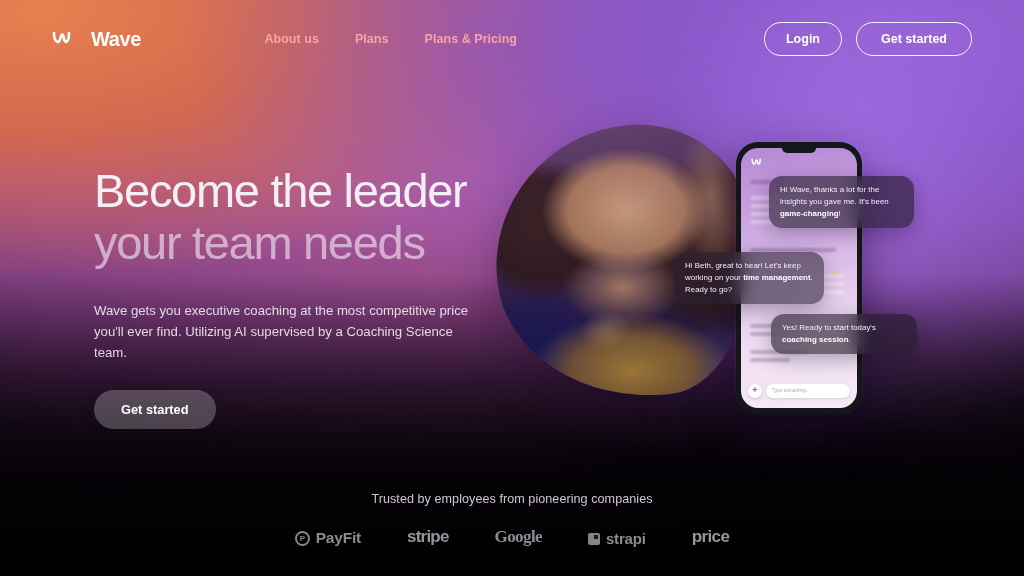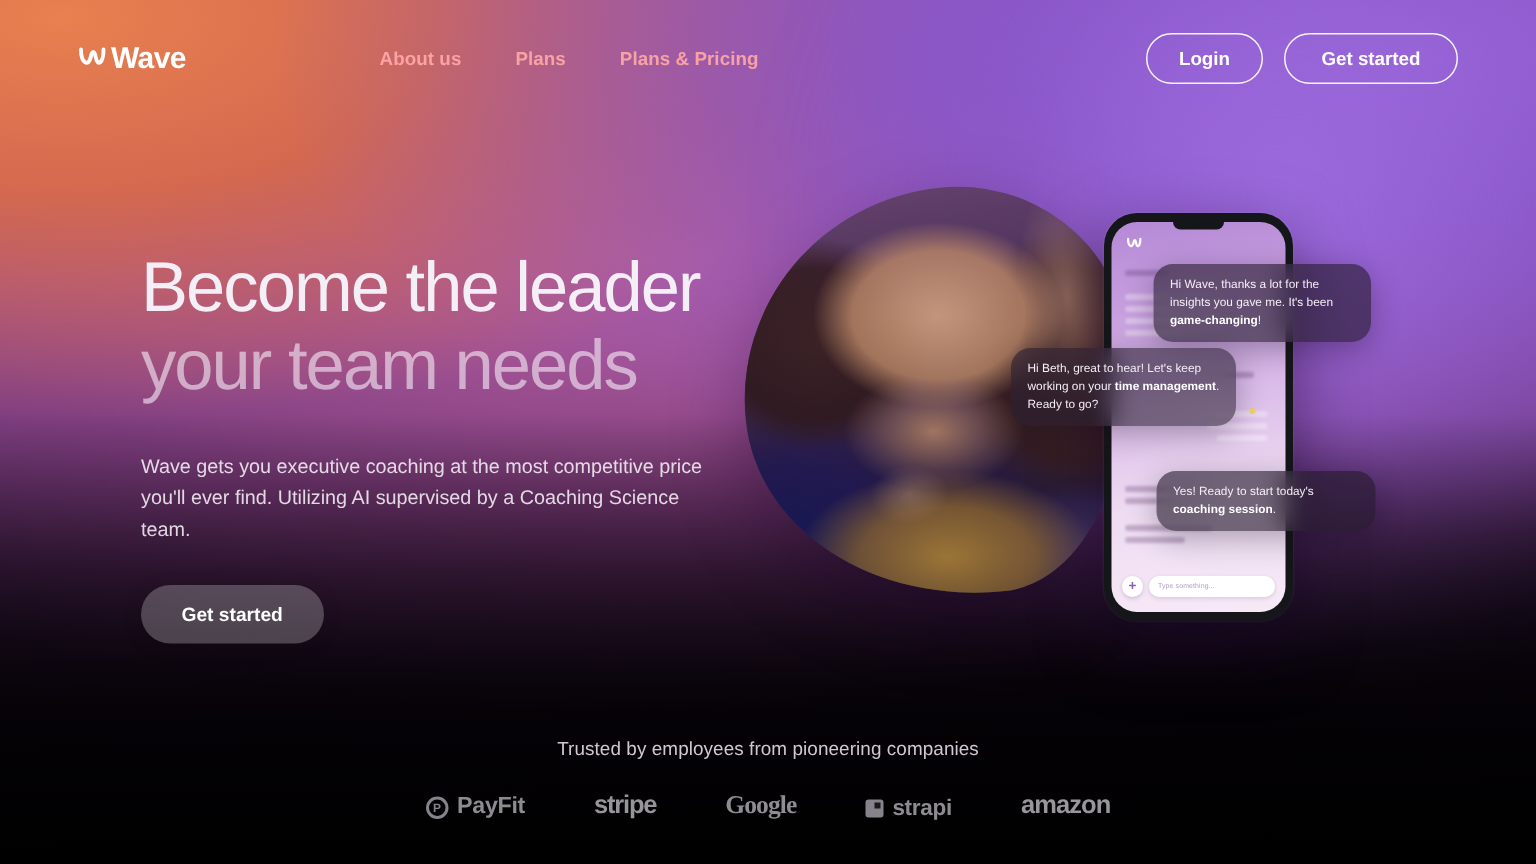--- a/index.html
+++ b/index.html
@@ -30,21 +30,21 @@
     position:absolute; right:-90px; top:-70px; width:620px; height:520px;
     background:radial-gradient(circle at 58% 40%, rgba(160,110,225,0.85) 0%, rgba(140,90,205,0.38) 40%, rgba(120,70,180,0) 70%);
     filter:blur(18px);
   }
 
   
   .header {
     position:absolute; top:0; left:0; right:0; height:78px;
     display:flex; align-items:center; padding:0 52px; z-index:40;
   }
-  .logo { display:flex; align-items:center; gap:0; color:#fff; }
+  .logo { display:flex; align-items:center; gap:17px; color:#fff; }
   .logo-mark { width:24px; height:20px; display:block; }
   .logo-text {
     font-size:20px; font-weight:700; letter-spacing:-0.4px; color:#fff;
     margin-left:-2px;
   }
 
   .nav { display:flex; gap:36px; margin-left:auto; margin-right:auto; }
   .nav-item {
     color:#fca5a5; font-size:12.5px; font-weight:600; letter-spacing:0.05px;
     white-space:nowrap; cursor:pointer; opacity:0.97;
@@ -172,21 +172,21 @@
     border-radius:13px;
     background:rgba(36,26,44,0.62);
     backdrop-filter:blur(9px);
     -webkit-backdrop-filter:blur(9px);
     color:#f4eef7; font-size:7.9px; line-height:1.52;
     padding:8px 11px; letter-spacing:0.02px;
     box-shadow:0 5px 20px rgba(15,3,28,0.3);
   }
   .bubble b { font-weight:700; color:#fff; }
   .bubble-1 { left:299px; top:68px; width:145px; }
-  .bubble-2 { left:204px; top:124px; width:150px; background:rgba(40,29,48,0.58); }
+  .bubble-2 { left:204px; top:144px; width:150px; background:rgba(40,29,48,0.58); }
   .bubble-3 { left:301px; top:206px; width:146px; }
 
   
   .footer {
     position:absolute; left:0; right:0; bottom:0; height:80px; z-index:40;
     display:flex; flex-direction:column; align-items:center;
   }
   .trusted {
     font-size:12.6px; color:#cfc8d2; font-weight:400;
     letter-spacing:0.05px; margin-top:-4px;
@@ -316,18 +316,18 @@
           <span>stripe</span>
         </div>
         <div class="brand google">
           <span>Google</span>
         </div>
         <div class="brand strapi">
           <span class="mark-square"></span>
           <span>strapi</span>
         </div>
         <div class="brand amazon">
-          <span>amazon</span>
+          <span>price</span>
         </div>
       </div>
   </div>
 
 </div>
 
 </body></html>

